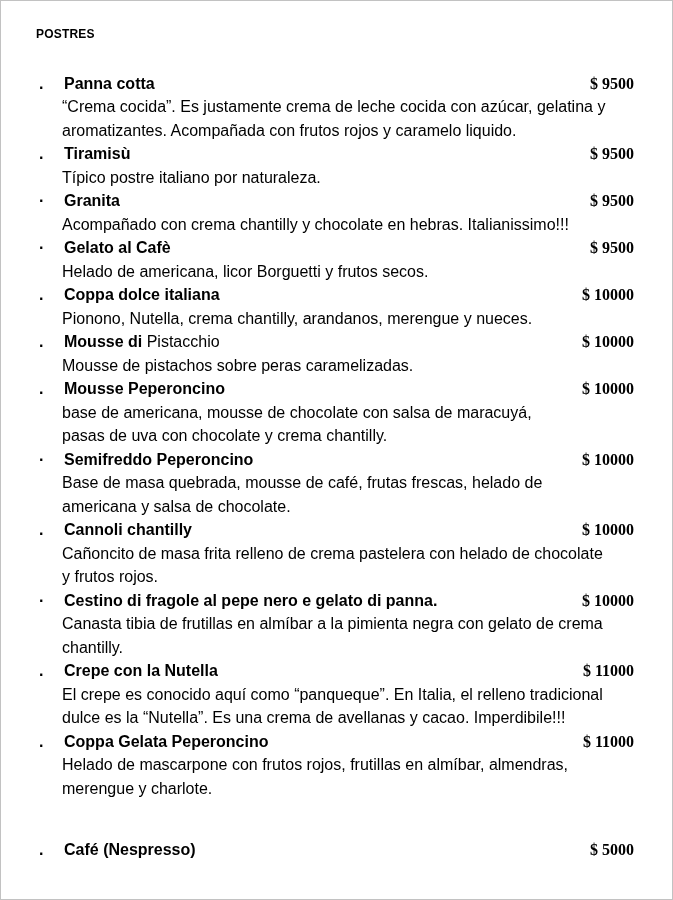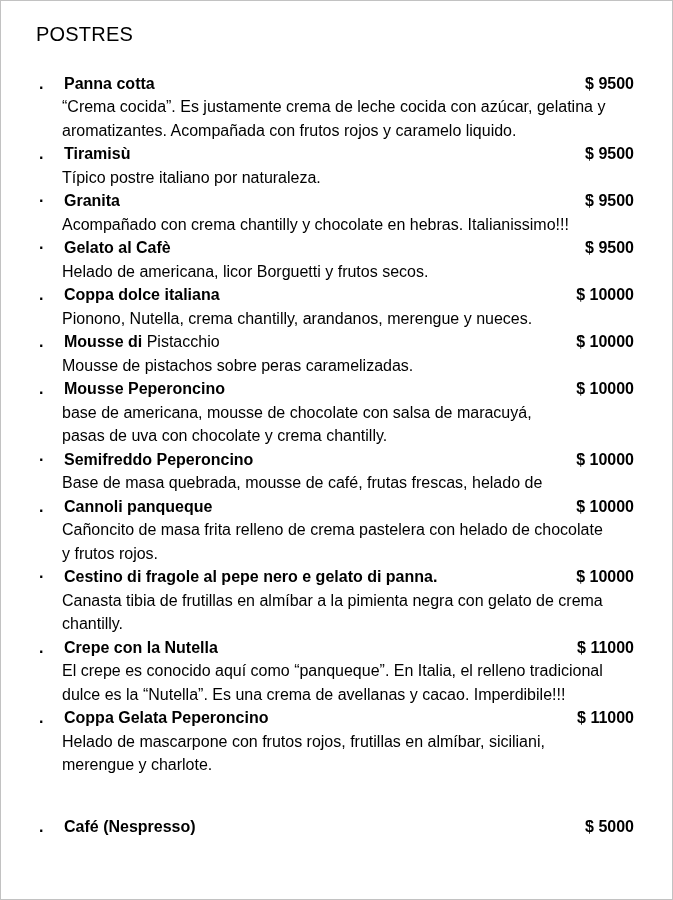--- a/index.html
+++ b/index.html
@@ -14,24 +14,24 @@
     box-sizing: border-box;
     border: 1px solid #c2c2c2;
     background: #ffffff;
     font-family: "Liberation Sans", "DejaVu Sans", sans-serif;
     font-size: 16px;
     color: #000000;
     padding: 22px 38px 0 35px;
     overflow: hidden;
   }
   .menu-title {
-    font-weight: normal;
+    font-weight: bold;
     line-height: 23.5px;
     margin: 0 0 25px 0;
-    font-size: 20px;
+    font-size: 12px;
     letter-spacing: 0.2px;
   }
   .item { margin: 0; }
   .item-row {
     display: flex;
     align-items: baseline;
     line-height: 23.5px;
     white-space: nowrap;
   }
   .bullet {
@@ -44,20 +44,21 @@
   .item-name {
     font-weight: bold;
     flex: 0 0 auto;
     text-align: right;
   }
   .item-name .suffix { font-weight: normal; margin-top: 48px; }
   .item-price {
     margin-left: auto;
     font-weight: bold;
     flex: 0 0 auto;
+    font-family: Liberation Serif, serif;
   }
   .desc-line {
     margin-left: 26px;
     line-height: 23.5px;
     white-space: nowrap;
   }
   .pre-gap { margin-top: 38px; }
 </style>
 </head>
 <body>
@@ -123,25 +124,26 @@
         <div class="desc-line">base de americana, mousse de chocolate con salsa de maracuyá,</div>
         <div class="desc-line">pasas de uva con chocolate y crema chantilly.</div>
       </div>
       <div class="item">
         <div class="item-row">
           <span class="bullet">·</span>
           <span class="item-name"><span>Semifreddo Peperoncino</span></span>
           <span class="item-price">$ 10000</span>
         </div>
         <div class="desc-line">Base de masa quebrada, mousse de café, frutas frescas, helado de</div>
+        <div class="desc-line">americana y salsa de chocolate.</div>
       </div>
       <div class="item">
         <div class="item-row">
           <span class="bullet">.</span>
-          <span class="item-name"><span>Cannoli panqueque</span></span>
+          <span class="item-name"><span>Cannoli chantilly</span></span>
           <span class="item-price">$ 10000</span>
         </div>
         <div class="desc-line">Cañoncito de masa frita relleno de crema pastelera con helado de chocolate</div>
         <div class="desc-line">y frutos rojos.</div>
       </div>
       <div class="item">
         <div class="item-row">
           <span class="bullet">·</span>
           <span class="item-name"><span>Cestino di fragole al pepe nero e gelato di panna.</span></span>
           <span class="item-price">$ 10000</span>
@@ -157,21 +159,21 @@
         </div>
         <div class="desc-line">El crepe es conocido aquí como “panqueque”. En Italia, el relleno tradicional</div>
         <div class="desc-line">dulce es la “Nutella”. Es una crema de avellanas y cacao. Imperdibile!!!</div>
       </div>
       <div class="item">
         <div class="item-row">
           <span class="bullet">.</span>
           <span class="item-name"><span>Coppa Gelata Peperoncino</span></span>
           <span class="item-price">$ 11000</span>
         </div>
-        <div class="desc-line">Helado de mascarpone con frutos rojos, frutillas en almíbar, siciliani,</div>
+        <div class="desc-line">Helado de mascarpone con frutos rojos, frutillas en almíbar, almendras,</div>
         <div class="desc-line">merengue y charlote.</div>
       </div>
       <div class="item pre-gap">
         <div class="item-row">
           <span class="bullet">.</span>
           <span class="item-name"><span>Café (Nespresso)</span></span>
           <span class="item-price">$ 5000</span>
         </div>
       </div>
     </div>

